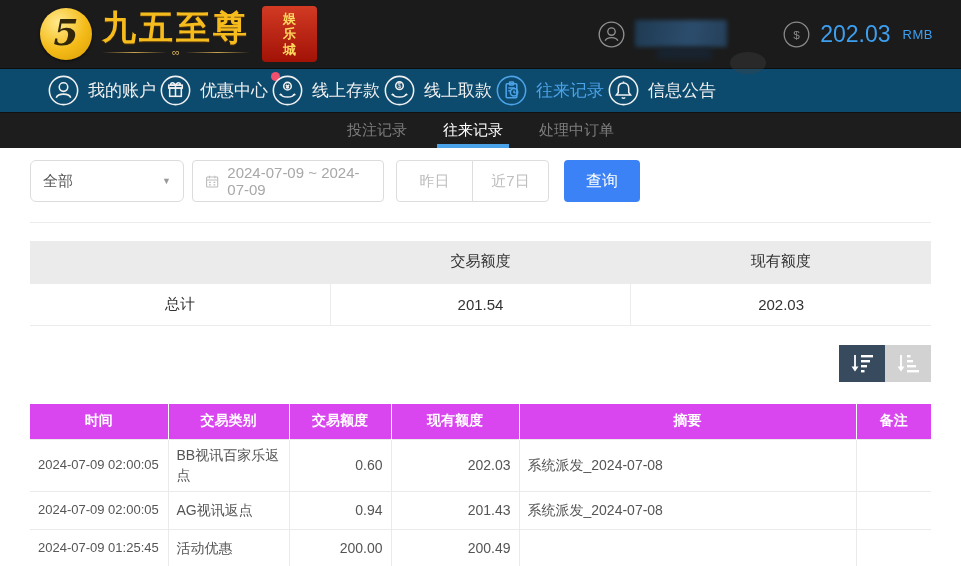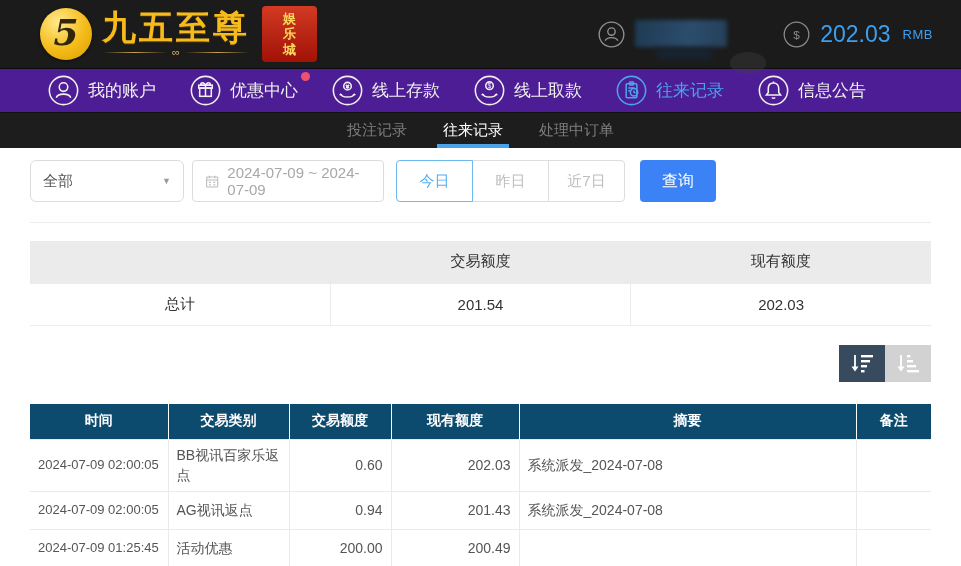--- a/index.html
+++ b/index.html
@@ -36,22 +36,22 @@
     filter:blur(2px); border-radius:2px; }
   .redacted-sub { position:absolute; left:22px; top:31px; width:55px; height:11px;
     background:#16283a; filter:blur(3px); opacity:.7; }
   .balance-chip { display:flex; align-items:center; gap:10px; margin-left:48px; }
   .balance-amount { color:#3d9ff0; font-size:23px; }
   .balance-currency { color:#3d9ff0; font-size:13px; margin-left:2px; letter-spacing:.5px; }
   .ghost-circle { position:absolute; left:730px; top:52px; width:36px; height:22px;
     border-radius:50%; background:rgba(70,70,70,.35); }
 
   
-  .nav-bar { height:44px; background:#4c1d95; display:flex; align-items:center;
-             padding-left:48px; gap:30px; border-bottom:1px solid #111; }
+  .nav-bar { height:44px; background:#0c4a6e; display:flex; align-items:center;
+             padding-left:48px; gap:0; border-bottom:1px solid #111; }
   .nav-item { display:flex; align-items:center; gap:9px; color:#f0f0f0; font-size:17px;
               position:relative; cursor:pointer; padding-right:4px; }
   .nav-item.active { color:#4da3e8; }
   .nav-icon { width:31px; height:31px; flex:0 0 auto; }
   .nav-dot { position:absolute; top:-3px; right:-8px; width:9px; height:9px;
              border-radius:50%; background:#f0506e; }
 
   
   .sub-nav { height:35px; background:#1d1d1d; display:flex; justify-content:center;
              gap:24px; }
@@ -96,21 +96,21 @@
   
   .sort-row { margin:19px 30px 0; display:flex; justify-content:flex-end; }
   .sort-btn { width:46px; height:37px; display:flex; align-items:center;
     justify-content:center; cursor:pointer; border:none; }
   .sort-btn.desc { background:#374a5e; }
   .sort-btn.asc { background:#d2d2d2; }
 
   
   .records-table { margin:22px 30px 0; width:901px; border-collapse:collapse;
     table-layout:fixed; font-size:14px; color:#555; }
-  .records-table thead th { background:#0c4a6e; color:#fff; height:36px;
+  .records-table thead th { background:#d946ef; color:#fff; height:36px;
     font-size:14px; font-weight:bold; text-align:center;
     border-left:1px solid #fff; }
   .records-table thead th:first-child { border-left:none; }
   .records-table tbody td { border:1px solid #eaeaea; padding:5px 8px;
     background:#fff; line-height:1.45; }
   .records-table tbody tr { height:38px; }
   .records-table tbody tr:first-child { height:40px; }
   .records-table tbody tr td:first-child { border-left:none; }
   .records-table tbody tr td:last-child { border-right:none; }
   td.cell-time { font-size:13px; padding:5px 4px 5px 6px; text-align:left; white-space:nowrap; }
@@ -250,21 +250,20 @@
   <div class="date-box">
     <svg width="17" height="17" viewBox="0 0 16 16" fill="none" stroke="#bbbbbb" stroke-width="1.2">
       <rect x="1.8" y="3" width="12.4" height="11.2" rx="1"></rect>
       <path d="M5 1.5 v3 M11 1.5 v3 M1.8 6.4 h12.4"></path>
       <path d="M4.5 9 h2 M9.5 9 h2 M4.5 11.7 h2 M9.5 11.7 h2" stroke-width="1.4"></path>
     </svg>
     <span>2024-07-09 ~ 2024-07-09</span>
   </div>
 
   <div class="btn-group">
-    <button class="range-btn active">今日</button>
     <button class="range-btn">昨日</button>
     <button class="range-btn">近7日</button>
   </div>
 
   <button class="query-btn">查询</button>
 </div>
 
 <div class="divider"></div>
 
 <table class="summary-table">

